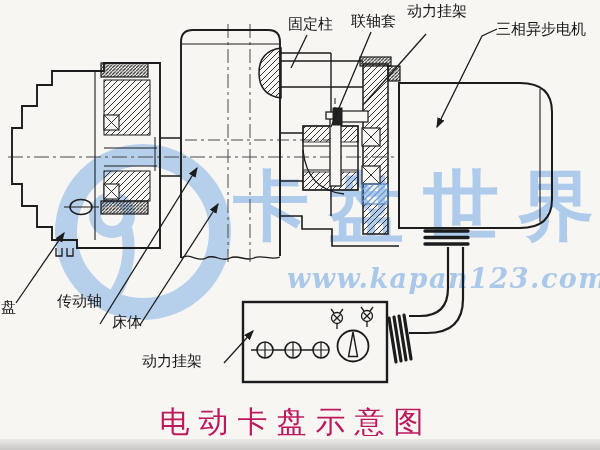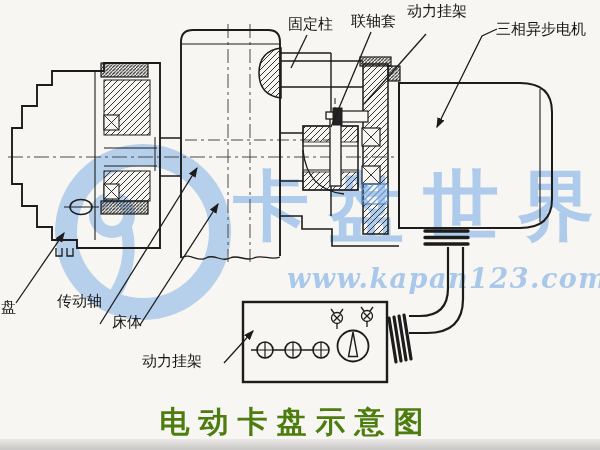--- a/index.html
+++ b/index.html
@@ -10,21 +10,21 @@
   .wm-brand{position:absolute;left:233px;top:168px;font-size:76px;font-weight:bold;
             letter-spacing:19px;color:#aecbec;line-height:1;white-space:nowrap;z-index:1;}
   .wm-url{position:absolute;left:287px;top:263px;font-size:27px;font-weight:bold;font-style:italic;
           font-family:"DejaVu Serif","Liberation Serif",serif;letter-spacing:1.5px;
           color:#a9c8ea;white-space:nowrap;z-index:1;}
   svg.wm{z-index:1;}
   svg.draw{z-index:2;}
   .lbl{position:absolute;font-size:15px;font-weight:normal;color:#161616;
        white-space:nowrap;z-index:3;line-height:1.1;}
   .title{position:absolute;top:402px;left:296px;transform:translateX(-50%);
-         font-size:30px;font-weight:bold;letter-spacing:9px;color:#4d7c0f;
+         font-size:30px;font-weight:normal;letter-spacing:9px;color:#be185d;
          white-space:nowrap;z-index:3;}
   .bottom-band{position:absolute;left:0;bottom:0;width:600px;height:11px;z-index:4;
                background:linear-gradient(to bottom,#eceae8,#c7c6c4);}
 </style>
 </head>
 <body>
 
 <svg class="layer wm" viewBox="0 0 600 450">
   <circle cx="143" cy="232" r="77" fill="none" stroke="#b6cfeb" stroke-width="22"></circle>
   <circle cx="112" cy="215" r="17" fill="none" stroke="#b6cfeb" stroke-width="12"></circle>

